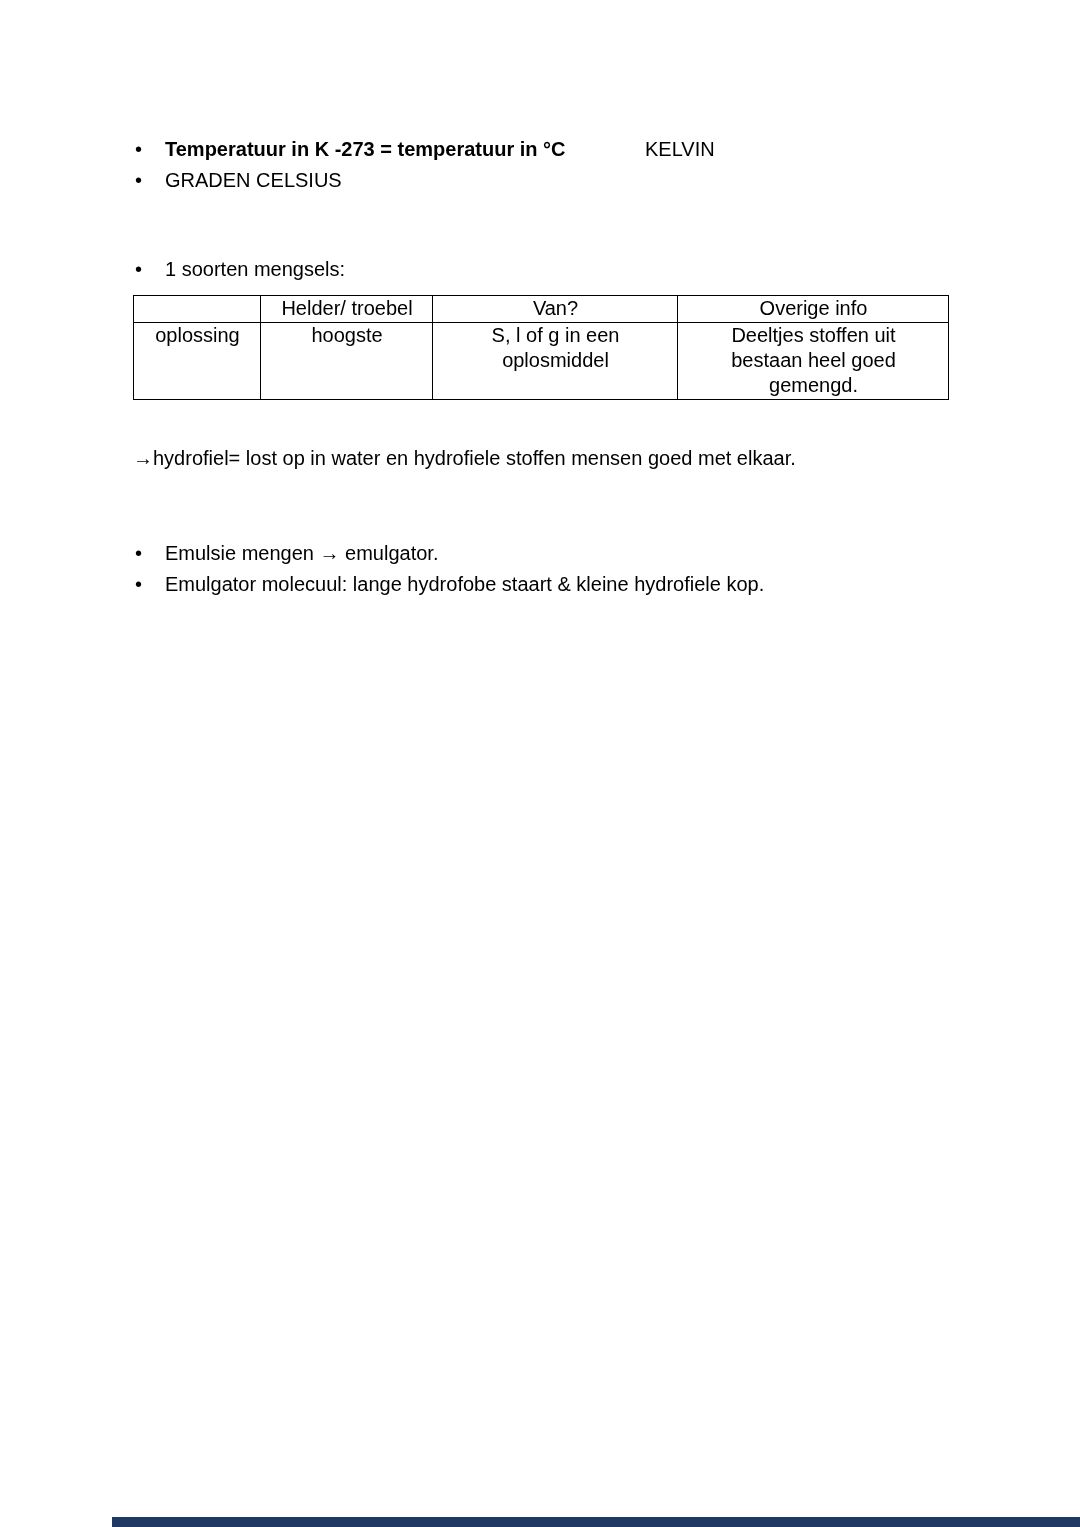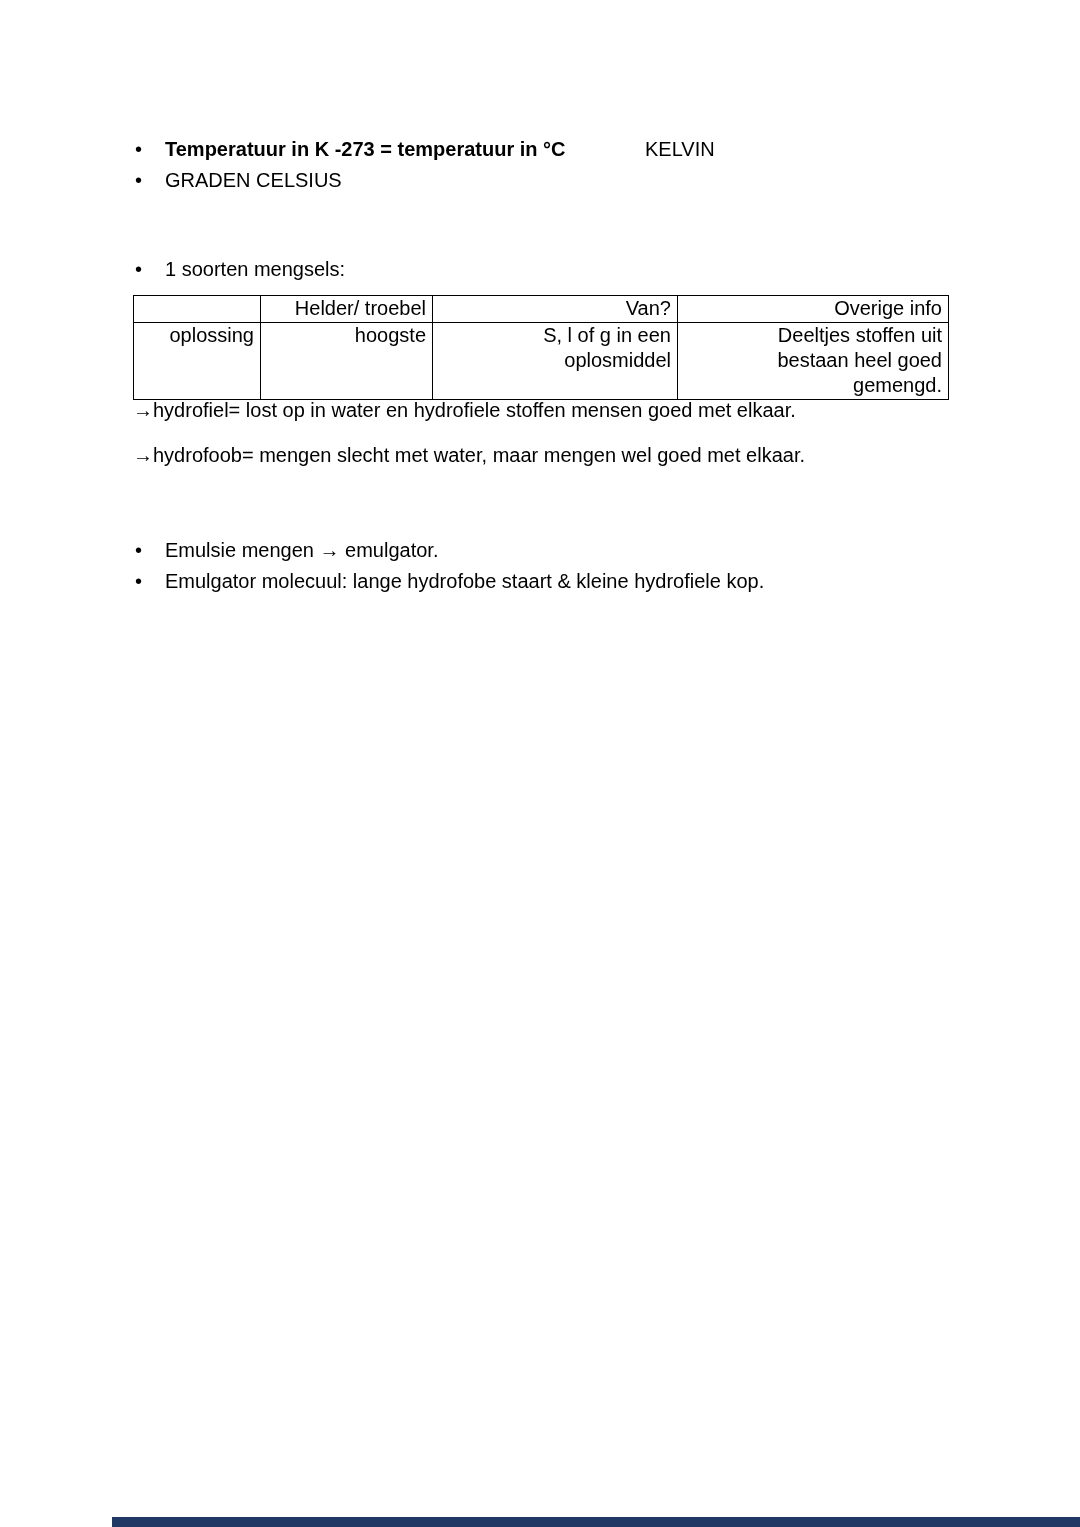--- a/index.html
+++ b/index.html
@@ -44,40 +44,40 @@
   table.mengsels-table {
     margin-top: 10px;
     border-collapse: collapse;
     table-layout: fixed;
     width: 815px;
     font-size: 20px;
   }
   table.mengsels-table td, table.mengsels-table th {
     border: 1px solid #000000;
     vertical-align: top;
-    text-align: right;
+    text-align: center;
     font-weight: normal;
     padding: 0 6px 1px 7px;
     line-height: 25px;
     white-space: pre-line;
     margin-left: 44px;
   }
   table.mengsels-table col.c1 { width: 127px; }
   table.mengsels-table col.c2 { width: 172px; }
   table.mengsels-table col.c3 { width: 245px; }
   table.mengsels-table col.c4 { width: 271px; }
   tr.header-row { height: 25px; }
   tr.row-1 { height: 75px; }
   tr.row-2 { height: 50px; }
   tr.row-3 { height: 100px; }
   .note-line {
     font-size: 20px;
     line-height: 21px;
   }
-  .note-1 { }
+  .note-1 { margin-top: 48px; }
   .note-2 { margin-top: 24px; }
   .emulsie-list { margin-top: 69px; }
   .footer-bar {
     position: absolute;
     left: 112px;
     right: 0;
     bottom: 0;
     height: 10px;
     background: #1f3864;
   }
@@ -125,21 +125,20 @@
           <td>S, l of g in een
 oplosmiddel</td>
           <td>Deeltjes stoffen uit
 bestaan heel goed
 gemengd.</td>
         </tr>
       </tbody>
     </table>
 
     <p class="note-line note-1">→hydrofiel= lost op in water en hydrofiele stoffen mensen goed met elkaar.</p>
-    <p class="note-line note-2">→hydrofoob= mengen slecht met water, maar mengen wel goed met elkaar.</p>
 
     <ul class="bullet-list emulsie-list">
       <li class="bullet-row">
         <span class="dot">•</span>
         <span>Emulsie mengen → emulgator.</span>
       </li>
       <li class="bullet-row">
         <span class="dot">•</span>
         <span>Emulgator molecuul: lange hydrofobe staart &amp; kleine hydrofiele kop.</span>
       </li>

